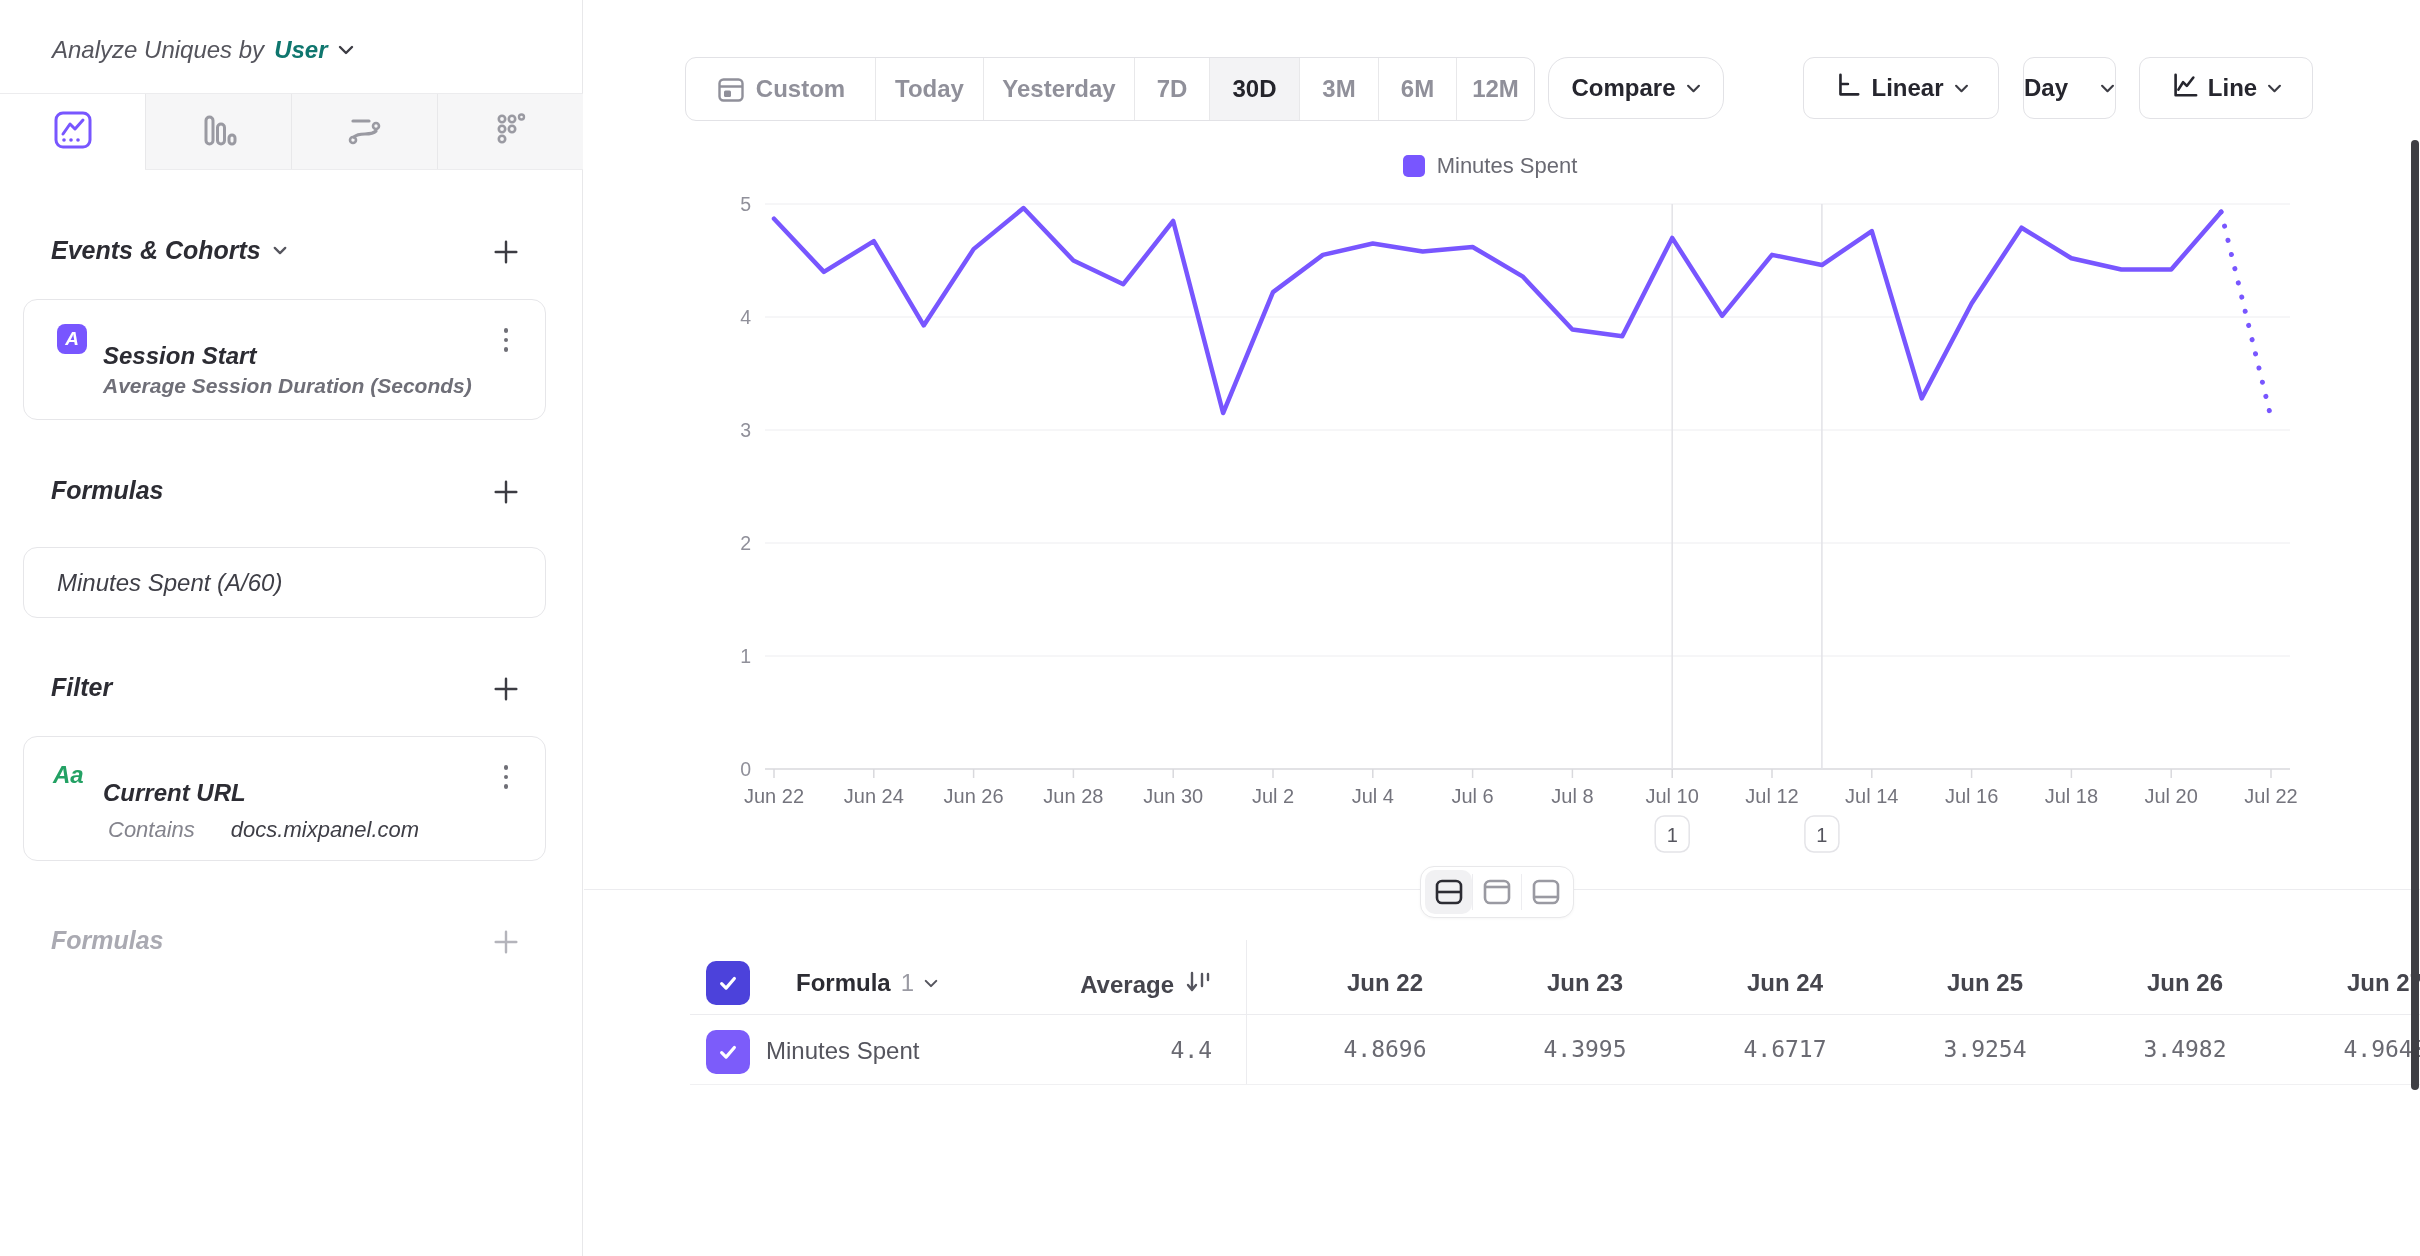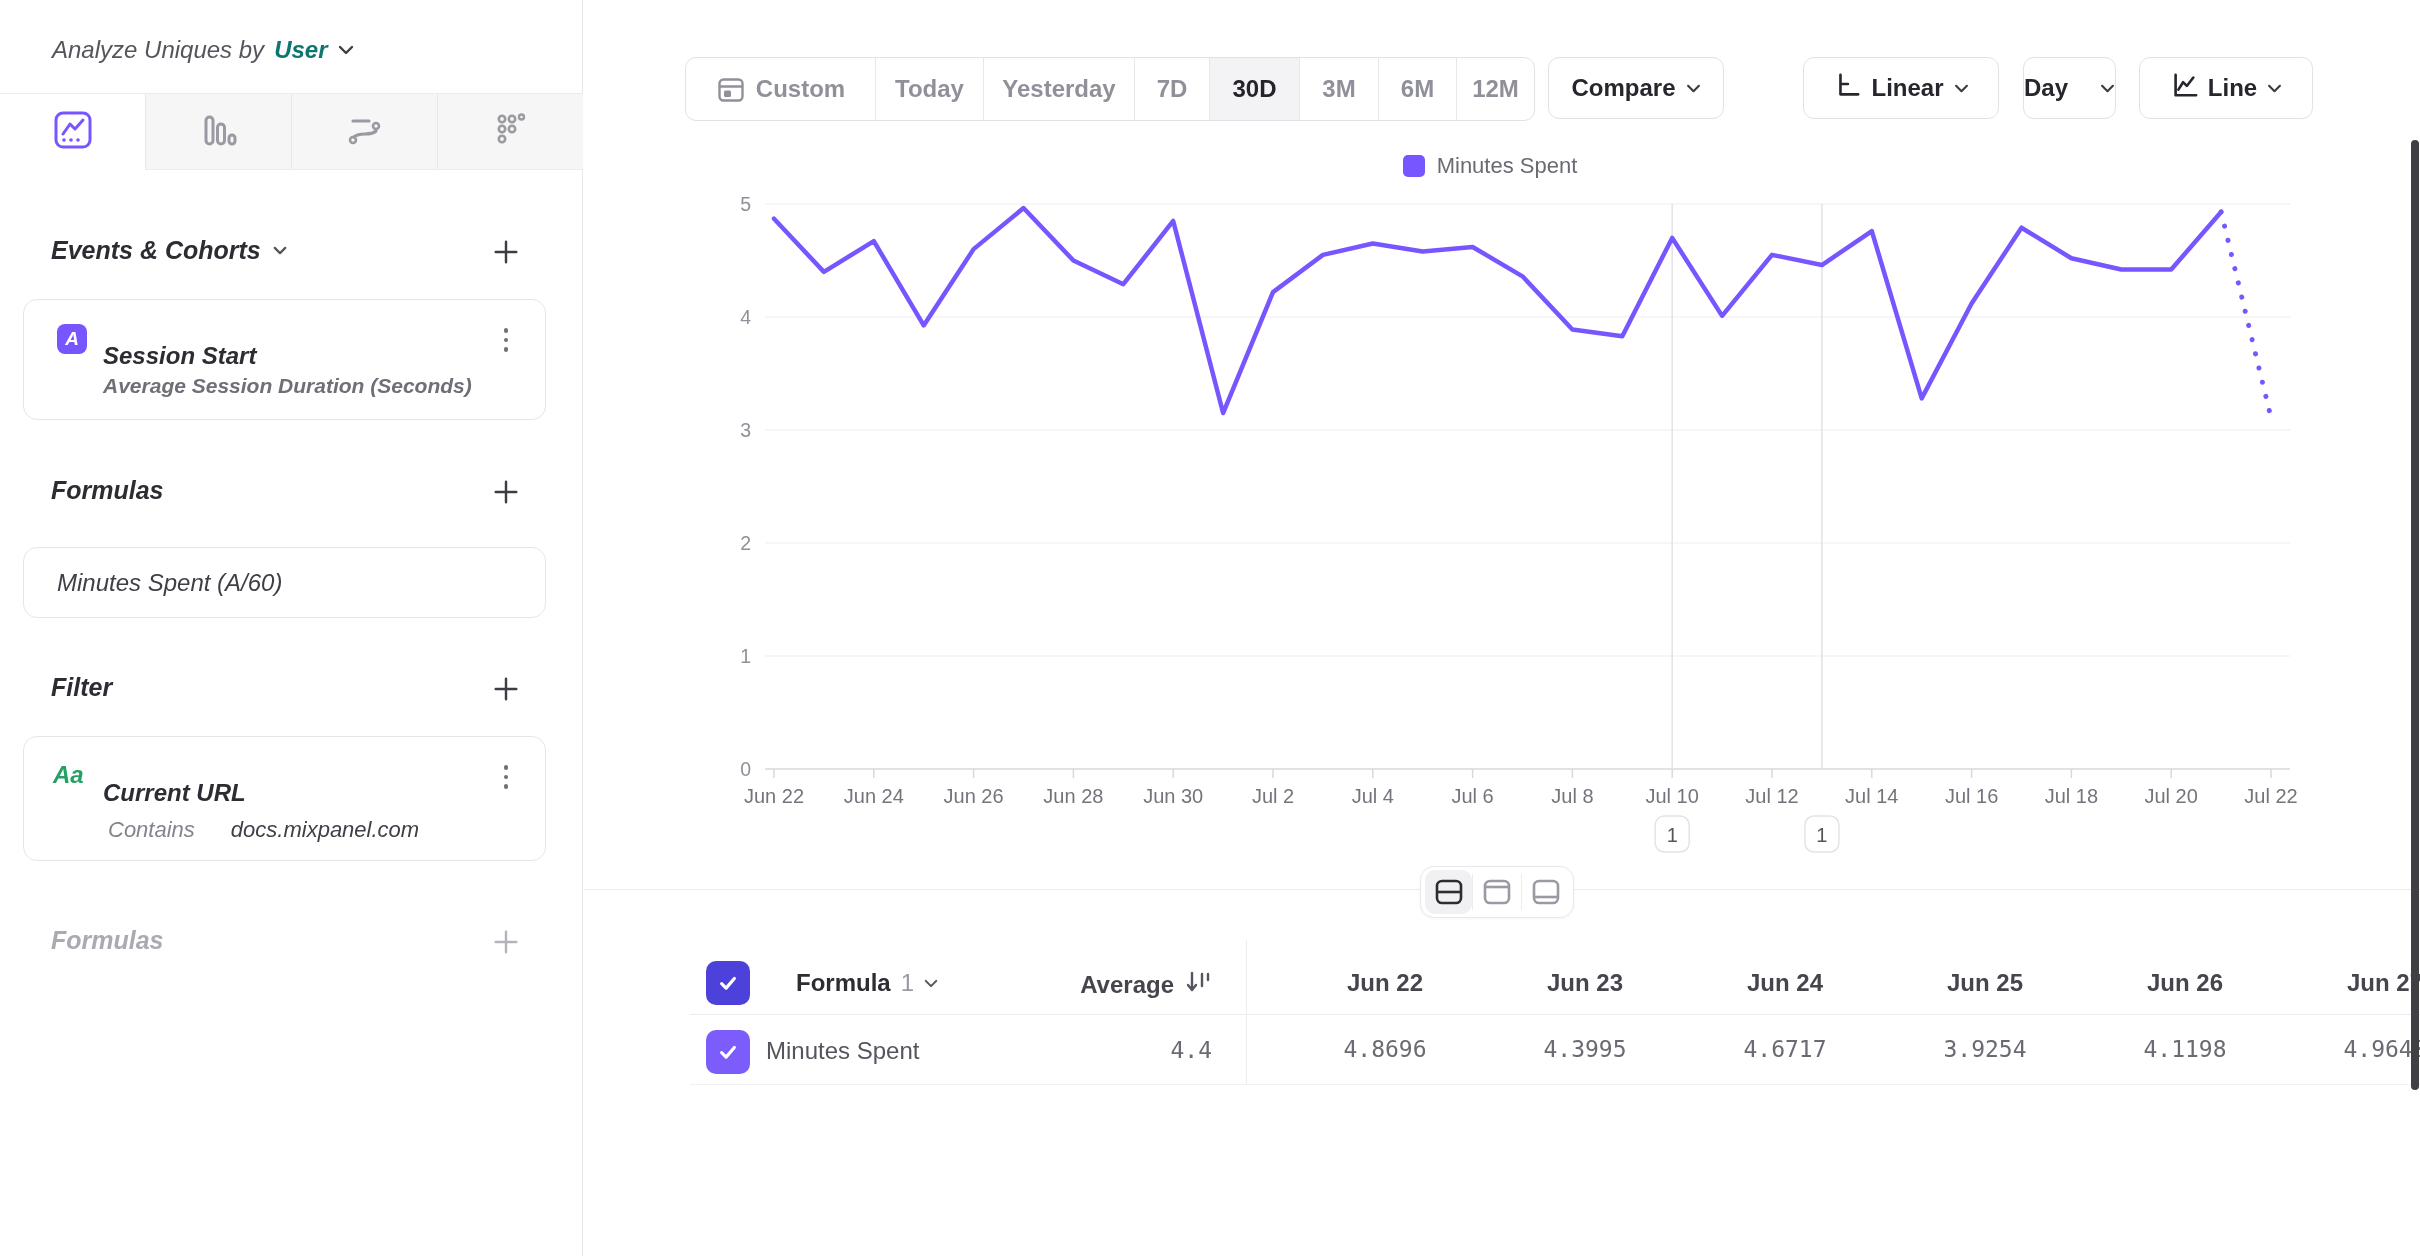--- a/index.html
+++ b/index.html
@@ -225,21 +225,21 @@
       <span>3M</span>
     </div>
     <div class="seg" style="width: 78px;">
       <span>6M</span>
     </div>
     <div class="seg" style="width: 77px;">
       <span>12M</span>
     </div>
   </div>
 
-<div class="btn abs" style="left:1548px;width:176px;">
+<div class="btn abs" style="left:1548px;width:176px;border-radius:20px;">
   <span>Compare</span>
   <span class="chev">
     <svg width="15" height="9" viewBox="0 0 16 10">
         <path d="M2 2 L8 8 L14 2" stroke="currentColor" stroke-width="2.4" fill="none" stroke-linecap="round" stroke-linejoin="round"></path>
       </svg>
   </span>
 </div>
 
 <div class="btn abs" style="left:1803px;width:196px;">
   <span>
@@ -407,18 +407,18 @@
     <path d="M12 23 L19 30 L32 15" stroke="#fff" stroke-width="5" fill="none" stroke-linecap="round" stroke-linejoin="round"></path>
   </svg>
 </div>
 <div id="row-label" class="abs">Minutes Spent</div>
 <div id="row-avg" class="abs">4.4</div>
 <div id="col-values" class="abs">
     <div class="cell v">4.8696</div>
     <div class="cell v">4.3995</div>
     <div class="cell v">4.6717</div>
     <div class="cell v">3.9254</div>
-    <div class="cell v">4.1198</div>
+    <div class="cell v">3.4982</div>
     <div class="cell v">4.9640</div>
   </div>
 <div id="row-underline" class="abs"></div>
 
 <div id="scroll-thumb" class="abs"></div>
 
 </body></html>

